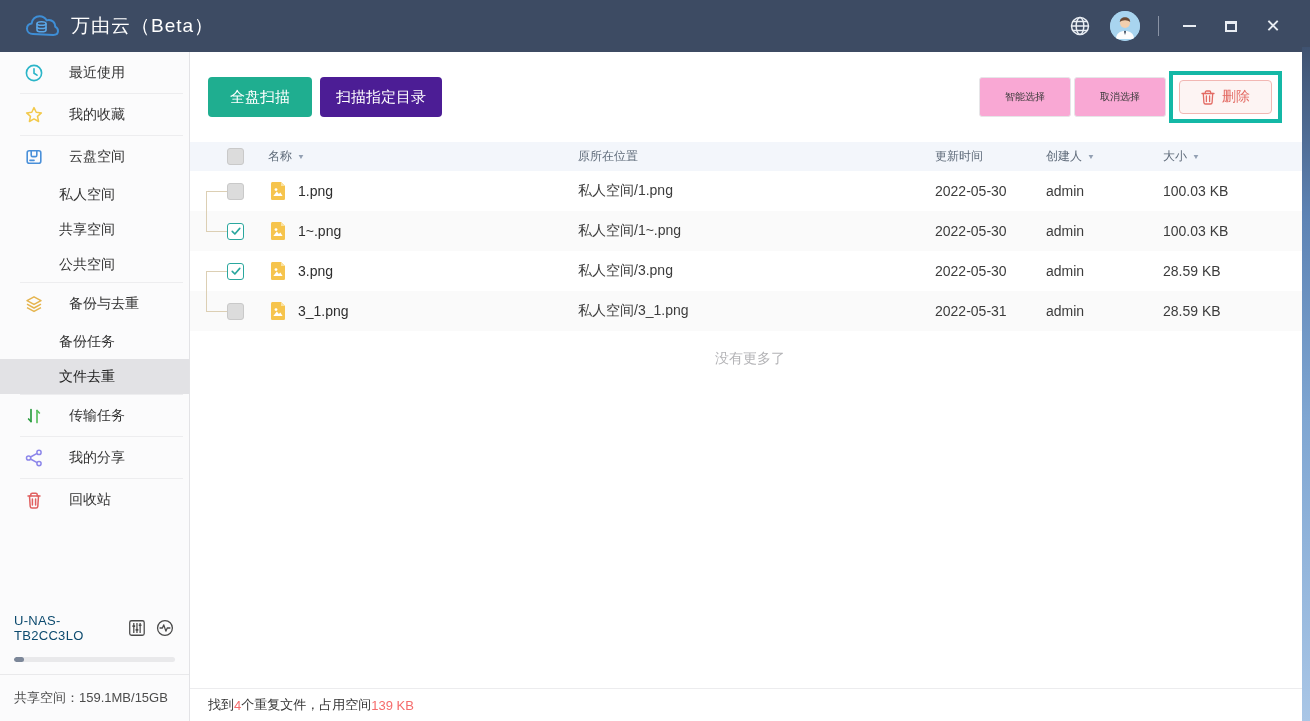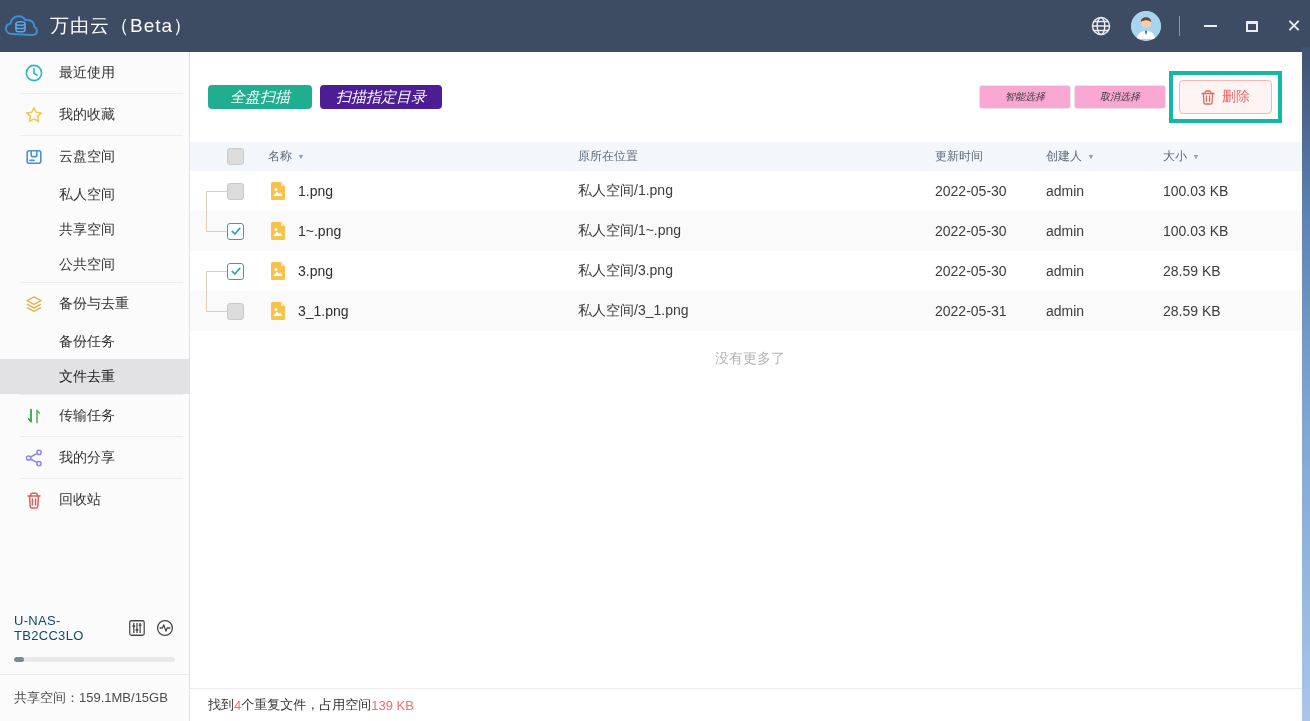--- a/index.html
+++ b/index.html
@@ -1,54 +1,54 @@
 <!DOCTYPE html>
 <html><head>
 <meta charset="utf-8">
 <style>
   * { margin:0; padding:0; box-sizing:border-box; }
   html,body { width:1310px; height:721px; }
   body { font-family:"Liberation Sans","DejaVu Sans",sans-serif; background:#fff; overflow:hidden; }
   .window { position:relative; width:1310px; height:721px; background:#fff; }
 
   
-  .titlebar { position:absolute; top:0; left:0; right:0; height:52px; background:#3d4b63; display:flex; align-items:center; padding:0 4px; }
+  .titlebar { position:absolute; top:0; left:0; right:0; height:52px; background:#3d4b63; display:flex; align-items:center; padding:0 25px; }
   .logo { width:34px; height:26px; margin-right:12px; }
   .app-title { color:#fff; font-size:19px; letter-spacing:1px; }
   .tb-right { margin-left:auto; display:flex; align-items:center; gap:18px; }
   .tb-icon { width:24px; height:24px; display:flex; align-items:center; justify-content:center; cursor:pointer; }
   .avatar { width:30px; height:30px; border-radius:50%; background:#a8d4ef; overflow:hidden; display:flex; align-items:flex-end; justify-content:center; }
   .tb-divider { width:1px; height:20px; background:#8a93a5; }
   .win-min { width:13px; height:2px; background:#e9edf3; }
   .win-max { width:12px; height:11px; border:2px solid #e9edf3; border-top-width:3px; }
   .win-close { color:#e9edf3; font-size:18px; line-height:1; }
 
   
   .sidebar { position:absolute; top:52px; left:0; width:190px; bottom:0; background:#fbfbfc; border-right:1px solid #e3e3e6; }
-  .side-item { height:41px; display:flex; align-items:center; padding-left:24px; gap:15px; font-size:14px; color:#333; cursor:pointer; }
+  .side-item { height:41px; display:flex; align-items:center; padding-left:24px; gap:25px; font-size:14px; color:#333; cursor:pointer; }
   .side-item .sicon { width:20px; height:20px; flex:0 0 20px; }
   .side-sub { height:35px; display:flex; align-items:center; padding-left:59px; font-size:14px; color:#333; cursor:pointer; }
   .side-sub.selected { background:#e2e2e5; color:#222; }
   .side-divider { height:1px; background:#ededef; margin:0 6px 0 20px; }
 
   .side-bottom { position:absolute; left:0; right:0; bottom:0; }
   .device-row { display:flex; align-items:center; gap:8px; padding:0 14px; margin-bottom:14px; }
   .device-name { font-size:13px; color:#0c4a6e; letter-spacing:.3px; }
   .dev-icon { width:22px; height:22px; }
   .storage-bar { height:5px; background:#e9e9eb; border-radius:3px; margin:0 14px 12px; overflow:hidden; }
   .storage-fill { height:100%; width:6%; background:#7c8799; border-radius:3px; }
   .side-bottom .side-divider2 { height:1px; background:#e9e9eb; }
   .storage-row { padding:14px 14px; font-size:13px; color:#4c4c4c; }
 
   
   .main { position:absolute; top:52px; left:190px; right:0; bottom:0; background:#fff; }
   .right-strip { position:absolute; top:-5px; right:0; width:8px; bottom:0; background:linear-gradient(180deg,#3f5270 0%,#5d83b4 25%,#7fa6d2 55%,#a9c6e6 100%); z-index:5; }
 
   .toolbar { display:flex; align-items:center; padding:19px 18px 0 18px; }
-  .btn { height:24px; border-radius:4px; font-size:15px; display:inline-flex; align-items:center; justify-content:center; cursor:pointer; border:none;font-style:italic; }
+  .btn { height:40px; border-radius:4px; font-size:15px; display:inline-flex; align-items:center; justify-content:center; cursor:pointer; border:none; }
   .btn-scan-all { background:#1fae90; color:#fff; padding:0 22px; margin-right:8px; }
   .btn-scan-dir { background:#4c1d95; color:#fff; padding:0 16px; }
   .tb-right-group { margin-left:auto; display:flex; align-items:center; }
   .btn-plain { background:#f9a8d4; border:1px solid #e6e6e8; color:#3a3a3a; font-size:10px; padding:0 25px; border-radius:3px; }
   .btn-plain + .btn-plain { margin-left:3px; }
   .annotation-box { border:4px solid #14b8a6; padding:5px 6px; margin-left:3px; margin-right:10px; }
   .btn-delete { background:#fdf4f3; border:1px solid #f2b7b3; color:#e36a63; font-size:14px; padding:0 21px; height:34px; border-radius:4px; display:inline-flex; align-items:center; gap:7px; cursor:pointer; }
 
   
   .table { margin-top:19px; }

